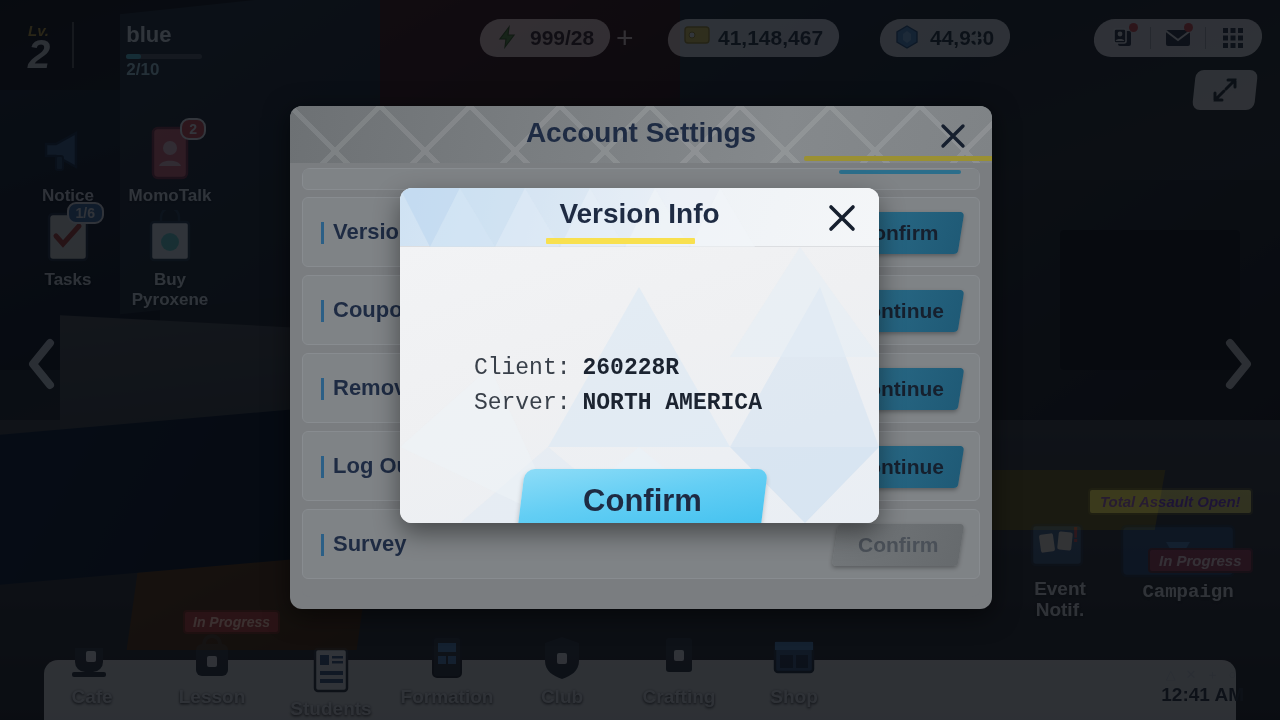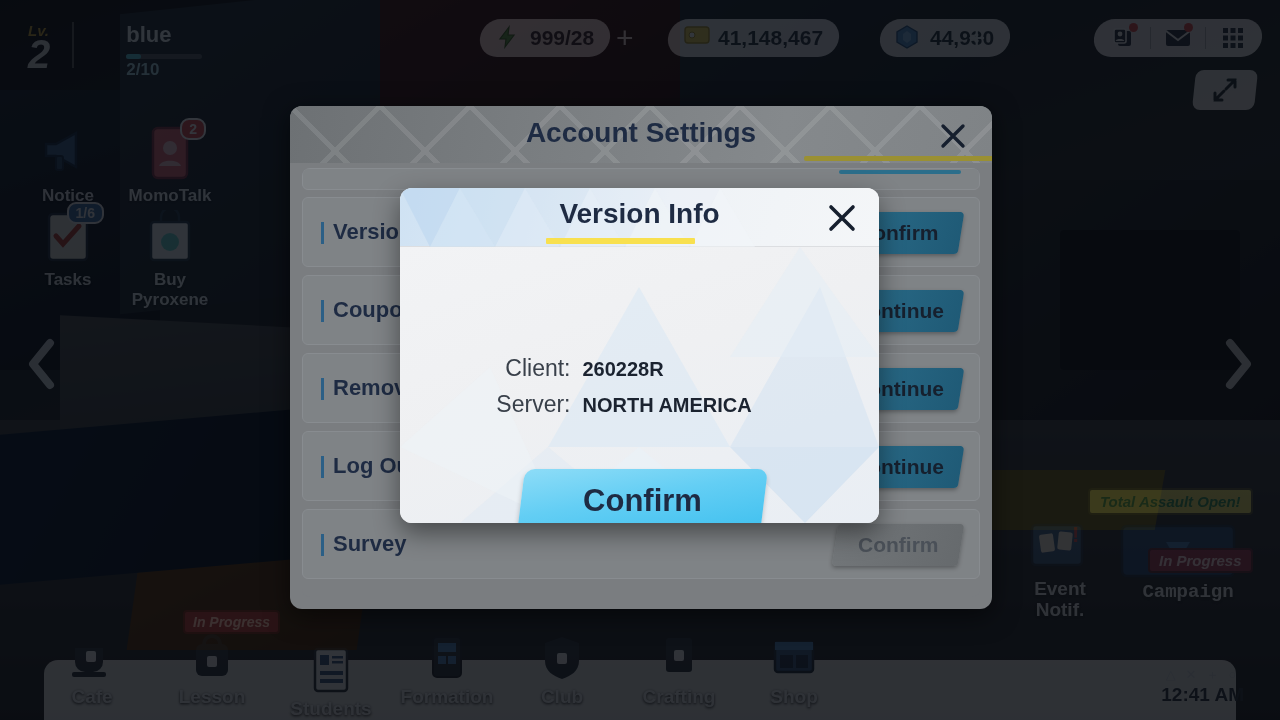--- a/index.html
+++ b/index.html
@@ -156,21 +156,21 @@
   #sc-momotalk { left: 124px; top: 126px; }
   #sc-tasks { left: 22px; top: 210px; }
   #sc-pyroxene { left: 124px; top: 210px; }
 
   
   #w-event { position: absolute; left: 1016px; top: 522px; width: 88px; text-align:center; }
   #w-campaign { position: absolute; left: 1118px; top: 522px; width: 140px; text-align:center;font-family:Liberation Mono, monospace; }
   .w-label { font-size: 19px; font-weight: bold; color: #e6eaef; text-shadow: 0 1px 3px #000; line-height: 21px;}
   #tag-assault {
     position: absolute; left: 1088px; top: 488px;
-    background: #e9df55; color: #15803d; font-style: italic; font-weight: bold;
+    background: #e9df55; color: #6d28d9; font-style: italic; font-weight: bold;
     font-size: 15px; padding: 3px 10px; border-radius: 4px; white-space: nowrap;
     border: 2px solid #3a3a18;
   }
   #tag-inprogress {
     position: absolute; left: 1148px; top: 548px;
     background: #9b2744; color: #ffd9e2; font-style: italic; font-weight: bold;
     font-size: 15px; padding: 2px 9px; border-radius: 4px; white-space: nowrap;
     border: 2px solid #4e1020;
   }
   #tag-lesson-prog {
@@ -305,27 +305,28 @@
     position: relative; height: 276px;
     background: linear-gradient(160deg,#f2f3f5 0%, #eff0f2 45%, #e9eef4 100%);
     overflow: hidden;
   }
   #ver-rows {
     position: absolute; left: 0; right: 0; top: 108px;
   }
   .ver-row {
     display: flex; justify-content: center; align-items: baseline;
     margin-bottom: 9px;
+    font-family: Liberation Mono, monospace;
   }
   .ver-key {
     font-size: 23px; color: #39404a; width: 116px; text-align: right;
     padding-right: 12px;
   }
   .ver-val {
-    font-size: 20px; font-weight: bold; color: #1b2330; width: 230px; text-align: left;
+    font-size: 23px; font-weight: bold; color: #1b2330; width: 230px; text-align: left;
   }
   #ver-confirm {
     position: absolute; left: 121px; top: 222px;
     width: 243px; height: 64px;
     display: flex; align-items: center; justify-content: center;
   }
   #ver-confirm-shape {
     position: absolute; inset: 0;
     background: linear-gradient(170deg, #8ddcf7 0%, #63cef4 45%, #3fc0ef 100%);
     border-radius: 10px;

